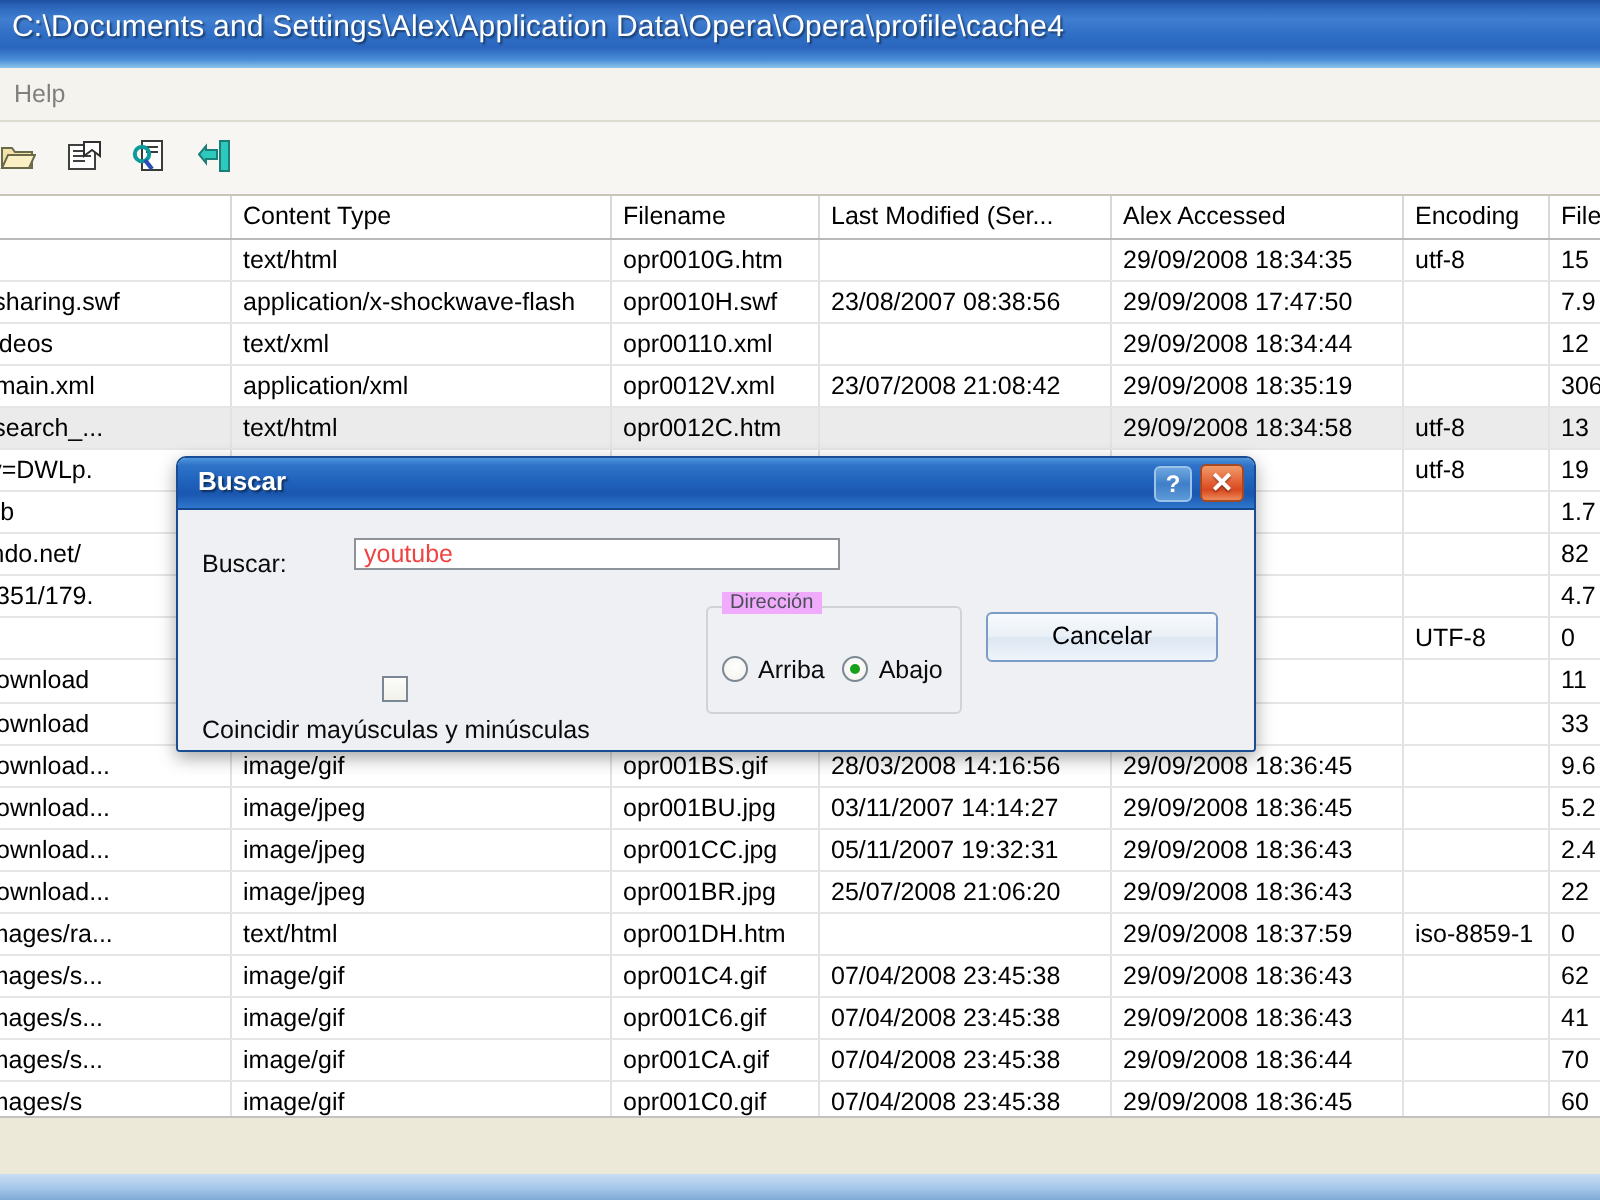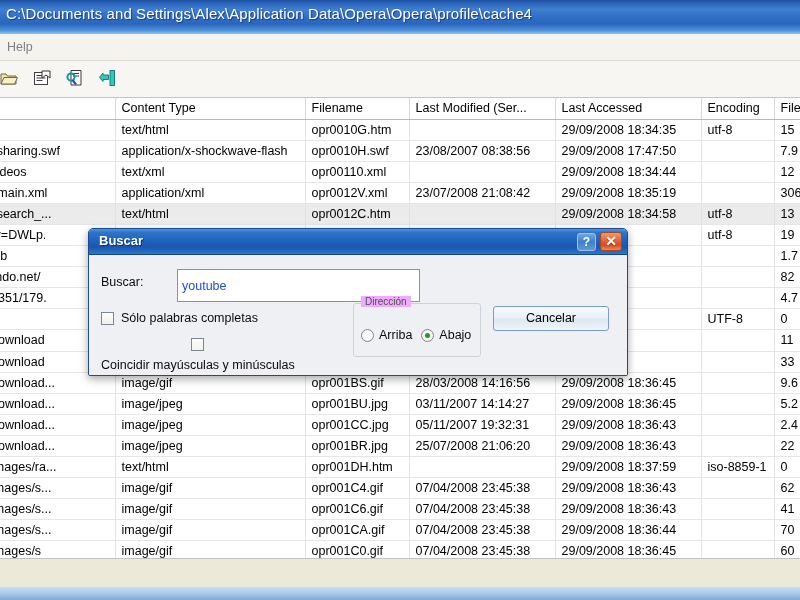--- a/index.html
+++ b/index.html
@@ -233,26 +233,26 @@
   }
   .dlg-label {
     position: absolute;
     left: 12px; top: 20px;
     font-size: 12.5px;
     color: #0b0b0b;
   }
   .dlg-input {
     position: absolute;
     left: 88px; top: 14px;
-    width: 243px; height: 33px;
+    width: 243px; height: 16px;
     border: 1px solid #8e9299;
     background: #ffffff;
     font-size: 12.5px;
     padding: 0 0 0 4px;
-    color: #1d4ed8;
+    color: #ef4444;
     box-sizing: border-box;
     font-family: "Liberation Sans", sans-serif;
   }
   .dlg-check {
     position: absolute;
     left: 12px;
     font-size: 12.5px;
     color: #0b0b0b;
     display: flex;
     align-items: center;
@@ -285,21 +285,21 @@
   }
   .radio-row {
     position: absolute;
     left: 272px; top: 73px;
     display: flex;
     align-items: center;
     gap: 9px;
     font-size: 12.5px;
     color: #0b0b0b;
   }
-  .radio-item { display: flex; align-items: flex-end; gap: 5px; }
+  .radio-item { display: flex; align-items: flex-start; gap: 5px; }
   .rbox {
     width: 13px; height: 13px;
     border: 1px solid #7b8793;
     border-radius: 50%;
     background: radial-gradient(circle at 50% 40%, #ffffff 0%, #f1f0ea 100%);
     box-sizing: border-box;
     position: relative;
     display: inline-block;
   }
   .rbox.checked::after {
@@ -390,21 +390,21 @@
           <col class="c-lacc">
           <col class="c-enc">
           <col class="c-fsize">
       </colgroup>
       <thead>
         <tr>
           <th></th>
           <th>Content Type</th>
           <th>Filename</th>
           <th>Last Modified (Ser...</th>
-          <th>Last Accessed</th>
+          <th>Alex Accessed</th>
           <th>Encoding</th>
           <th>File</th>
         </tr>
       </thead>
       <tbody id="table-body">
           <tr>
             <td></td>
             <td>text/html</td>
             <td>opr0010G.htm</td>
             <td></td>
@@ -608,24 +608,20 @@
       <div class="dlg-help-btn">?</div>
       <div class="dlg-close-btn">
         <span class="x-glyph">✕</span>
       </div>
     </div>
 
     <div class="dlg-body">
       <div class="dlg-label">Buscar:</div>
       <input class="dlg-input" type="text" value="youtube" style="">
 
-      <div class="dlg-check c1">
-        <span class="cbox"></span>
-        <span>Sólo palabras completas</span>
-      </div>
       <div class="dlg-check c2">
         <span class="cbox"></span>
         <span>Coincidir mayúsculas y minúsculas</span>
       </div>
 
       <div class="groupbox"></div>
       <div class="groupbox-title">Dirección</div>
       <div class="radio-row">
         <div class="radio-item">
           <span class="rbox"></span>

